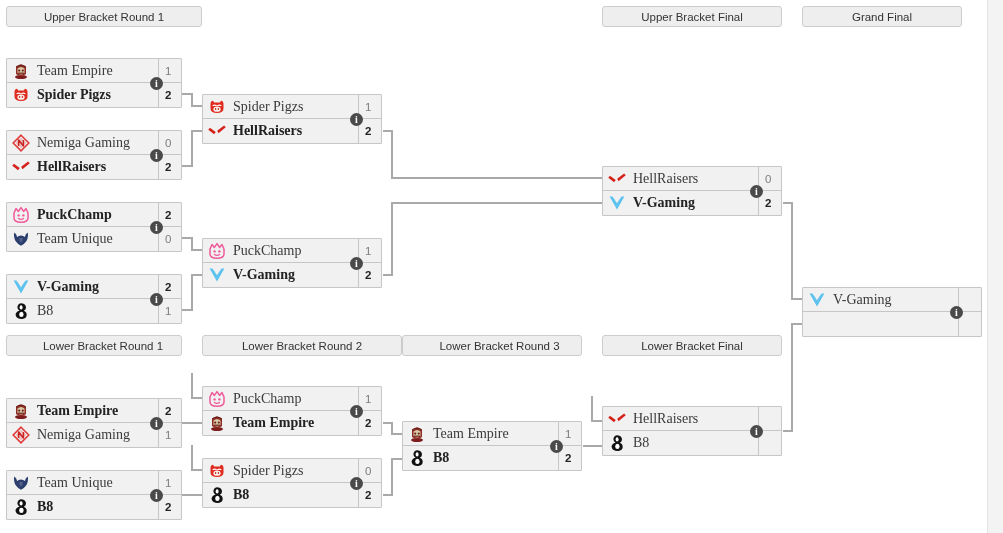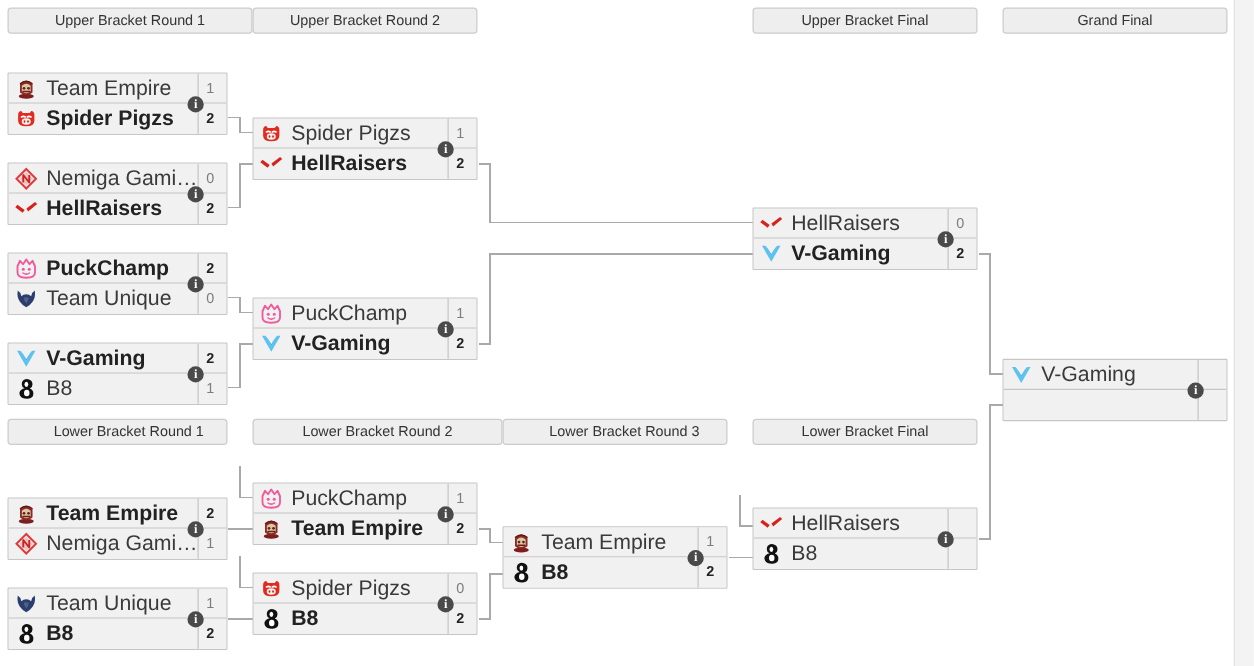--- a/index.html
+++ b/index.html
@@ -51,25 +51,26 @@
   }
   .match .row.row-top{border-bottom:1px solid #c6c6c6;}
   .match .logo{
     width:28px;height:22px;
     flex:0 0 28px;
     display:flex;align-items:center;justify-content:center;
   }
   .match .team{
     flex:1 1 auto;
     padding-left:2px;
-    font-size:17px;
+    font-size:14px;
     color:#3a3a3a;
     white-space:nowrap;
     overflow:hidden;
     text-overflow:ellipsis;
+    font-family:Liberation Serif, serif;
   }
   .match .row.winner .team{font-weight:bold;color:#222222;}
   .match .score{
     flex:0 0 23px;
     width:23px;
     height:100%;
     border-left:1px solid #c6c6c6;
     display:flex;align-items:center;
     padding-left:6px;
     box-sizing:border-box;
@@ -145,23 +146,22 @@
 
       <path d="M383,495 L392,495 L392,459 L402,459"></path>
 
       <path d="M583,446 L592,446 L592,446 L602,446"></path>
 
       <path d="M592,396 L592,421 L602,421"></path>
     </g>
   </svg>
 
   <div class="round-header" style="left:6px;top:6px;width:196px;">Upper Bracket Round 1</div>
-  <div class="round-header" style="left:202px;top:6px;width:180px;">Upper Bracket Round 2</div>
   <div class="round-header" style="left:602px;top:6px;width:180px;text-align:center;">Upper Bracket Final</div>
-  <div class="round-header" style="left:802px;top:6px;width:180px;">Grand Final</div>
+  <div class="round-header" style="left:802px;top:6px;width:160px;">Grand Final</div>
 
   <div class="round-header" style="left:6px;top:335px;width:176px;padding-left:18px;">Lower Bracket Round 1</div>
   <div class="round-header" style="left:202px;top:335px;width:200px;">Lower Bracket Round 2</div>
   <div class="round-header" style="left:402px;top:335px;width:180px;padding-left:15px;">Lower Bracket Round 3</div>
   <div class="round-header" style="left:602px;top:335px;width:180px;">Lower Bracket Final</div>
 
   <div class="match" id="m-ub-r1-m1" style="left:6px;top:58px;">
       <div class="row row-top">
       <span class="logo">
           <svg class="lg" viewBox="0 0 20 20">

